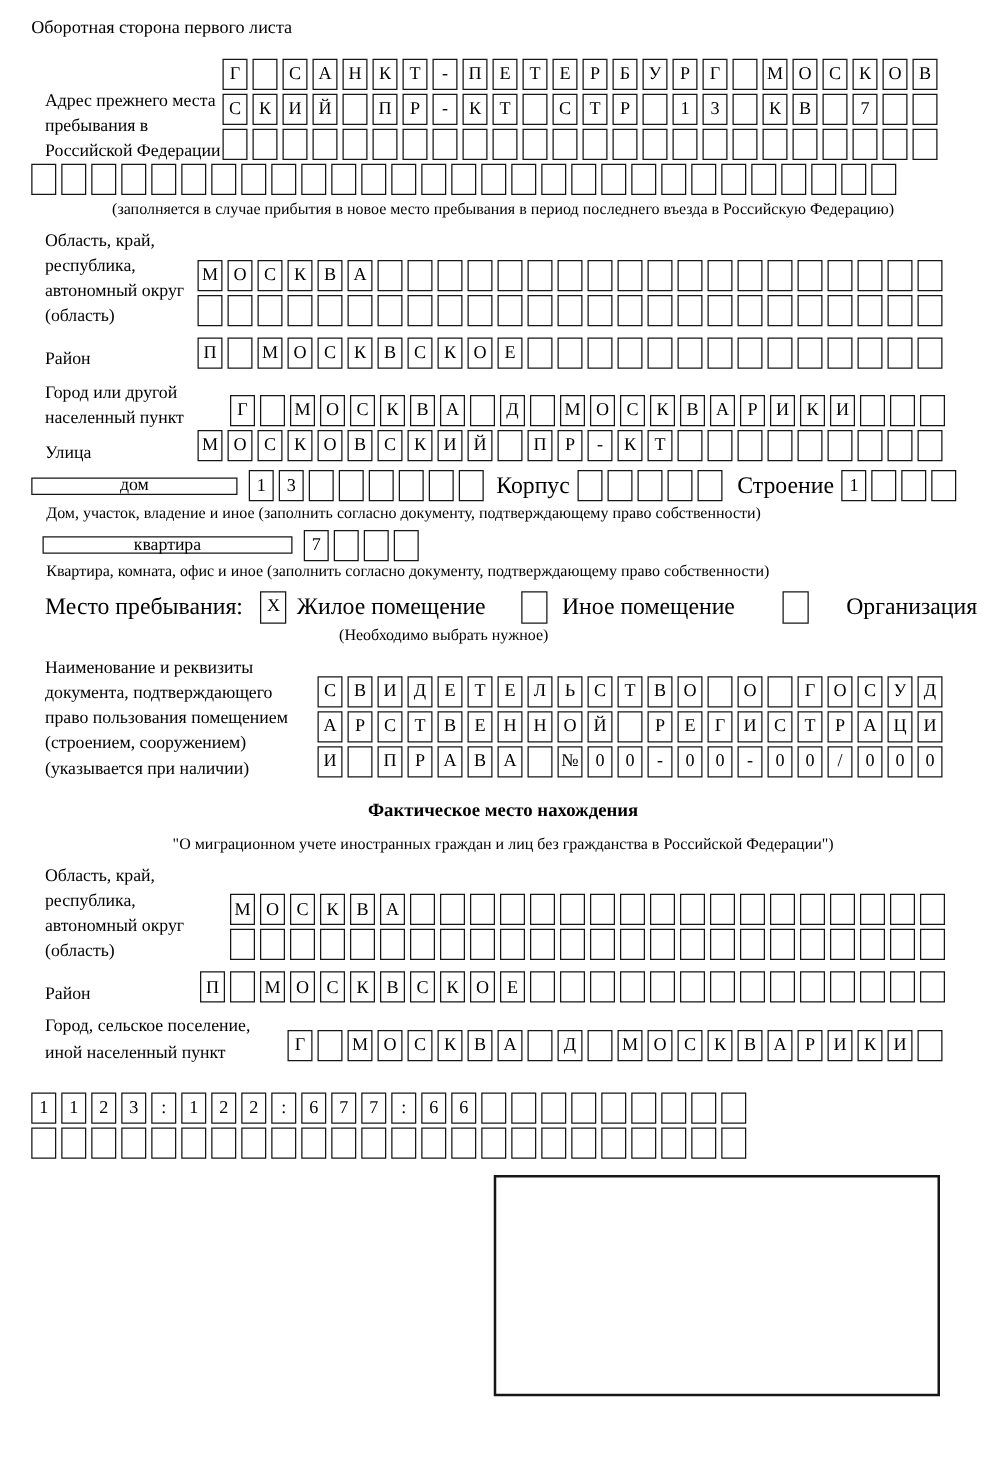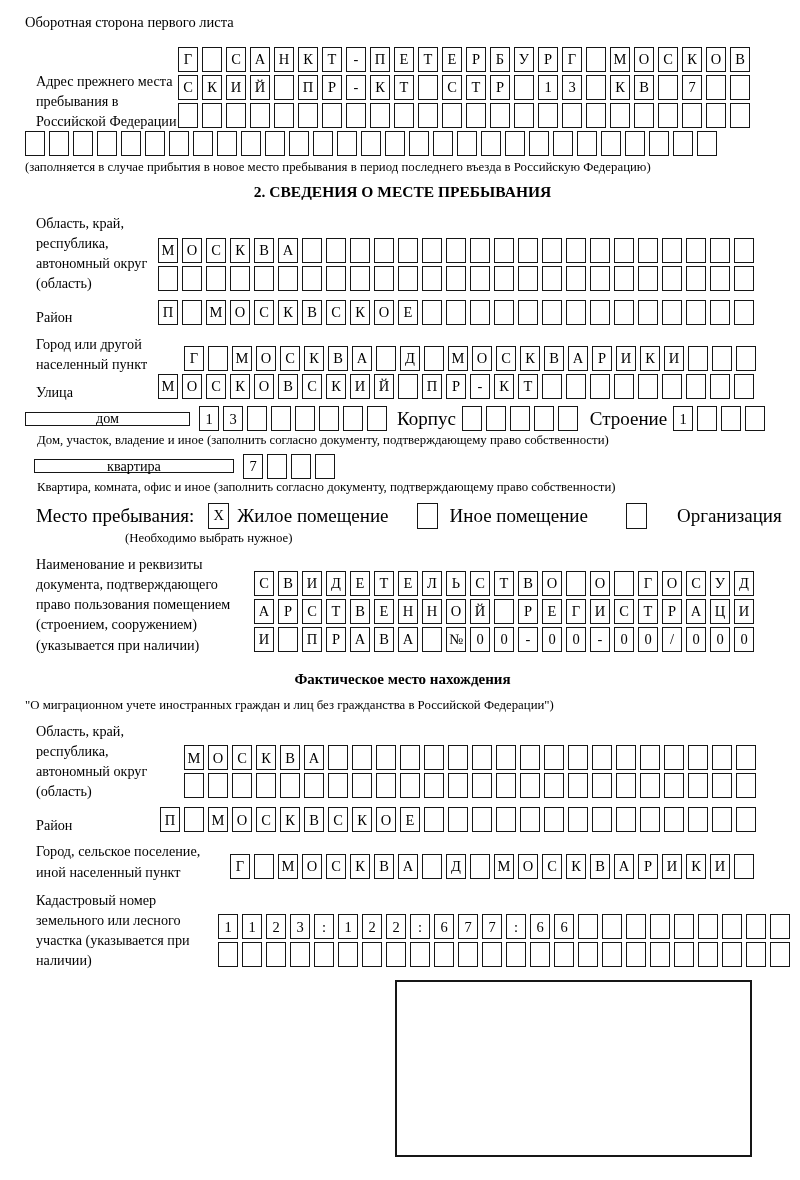--- a/index.html
+++ b/index.html
@@ -12,21 +12,21 @@
         font-size:14.5px;line-height:1;}
   .block{display:flex;align-items:flex-end;}
   .lbl{flex:none;font-size:14.2px;line-height:1.42;padding-top:2px;}
   .lw153{width:153px;padding-left:11px;box-sizing:border-box;}
   .lw133{width:133px;padding-left:11px;box-sizing:border-box;}
   .lw159{width:159px;padding-left:11px;box-sizing:border-box;}
   .lw135{width:135px;padding-left:11px;box-sizing:border-box;}
   .lw205{width:205px;padding-left:11px;box-sizing:border-box;}
   .lw193{width:193px;padding-left:11px;box-sizing:border-box;}
   .lw229{width:229px;padding-left:11px;box-sizing:border-box;}
-  .note{font-size:12.8px;text-align:left;margin:4px 0 6px 0;}
+  .note{font-size:12.8px;text-align:center;margin:4px 0 6px 0;}
   .note-left{font-size:12.8px;margin:1px 0 6px 12px;}
   .h2{font-weight:bold;font-size:15.5px;text-align:center;margin:8px 0 10px 0;}
   .h3{font-weight:bold;font-size:15px;text-align:center;margin:16px 0 10px 0;}
   .fieldbox{box-sizing:border-box;border:1.8px solid #161616;height:14px;display:flex;
             align-items:center;justify-content:center;font-size:14.2px;flex:none;}
   .inline-lbl{font-size:19px;line-height:26px;flex:none;}
   .cbox{box-sizing:border-box;width:21px;height:26px;border:1.8px solid #161616;flex:none;
         display:flex;align-items:center;justify-content:center;font-size:14.5px;}
   .mt4{margin-top:4px;} .mt6{margin-top:6px;}
   .stamp-box{box-sizing:border-box;border:2px solid #161616;width:357px;height:177px;
@@ -149,21 +149,20 @@
       <span class="cell"></span>
       <span class="cell"></span>
       <span class="cell"></span>
       <span class="cell"></span>
       <span class="cell"></span>
       <span class="cell"></span>
       <span class="cell"></span>
     </div>
   <div class="note">(заполняется в случае прибытия в новое место пребывания в период последнего въезда в Российскую Федерацию)</div>
 
-  <div class="h2">2. СВЕДЕНИЯ О МЕСТЕ ПРЕБЫВАНИЯ</div>
 
   <div class="block">
     <div class="lbl lw133">Область, край, республика, автономный округ (область)</div>
     <div>
       <div class="cells">
           <span class="cell">М</span>
           <span class="cell">О</span>
           <span class="cell">С</span>
           <span class="cell">К</span>
           <span class="cell">В</span>
@@ -551,21 +550,20 @@
         <span class="cell">А</span>
         <span class="cell">Р</span>
         <span class="cell">И</span>
         <span class="cell">К</span>
         <span class="cell">И</span>
         <span class="cell"></span>
       </div>
   </div>
 
   <div class="block mt6">
-    <div class="lbl lw193">Кадастровый номер земельного или лесного участка (указывается при наличии)</div>
     <div style="padding-top:16px">
       <div class="cells">
           <span class="cell">1</span>
           <span class="cell">1</span>
           <span class="cell">2</span>
           <span class="cell">3</span>
           <span class="cell">:</span>
           <span class="cell">1</span>
           <span class="cell">2</span>
           <span class="cell">2</span>

